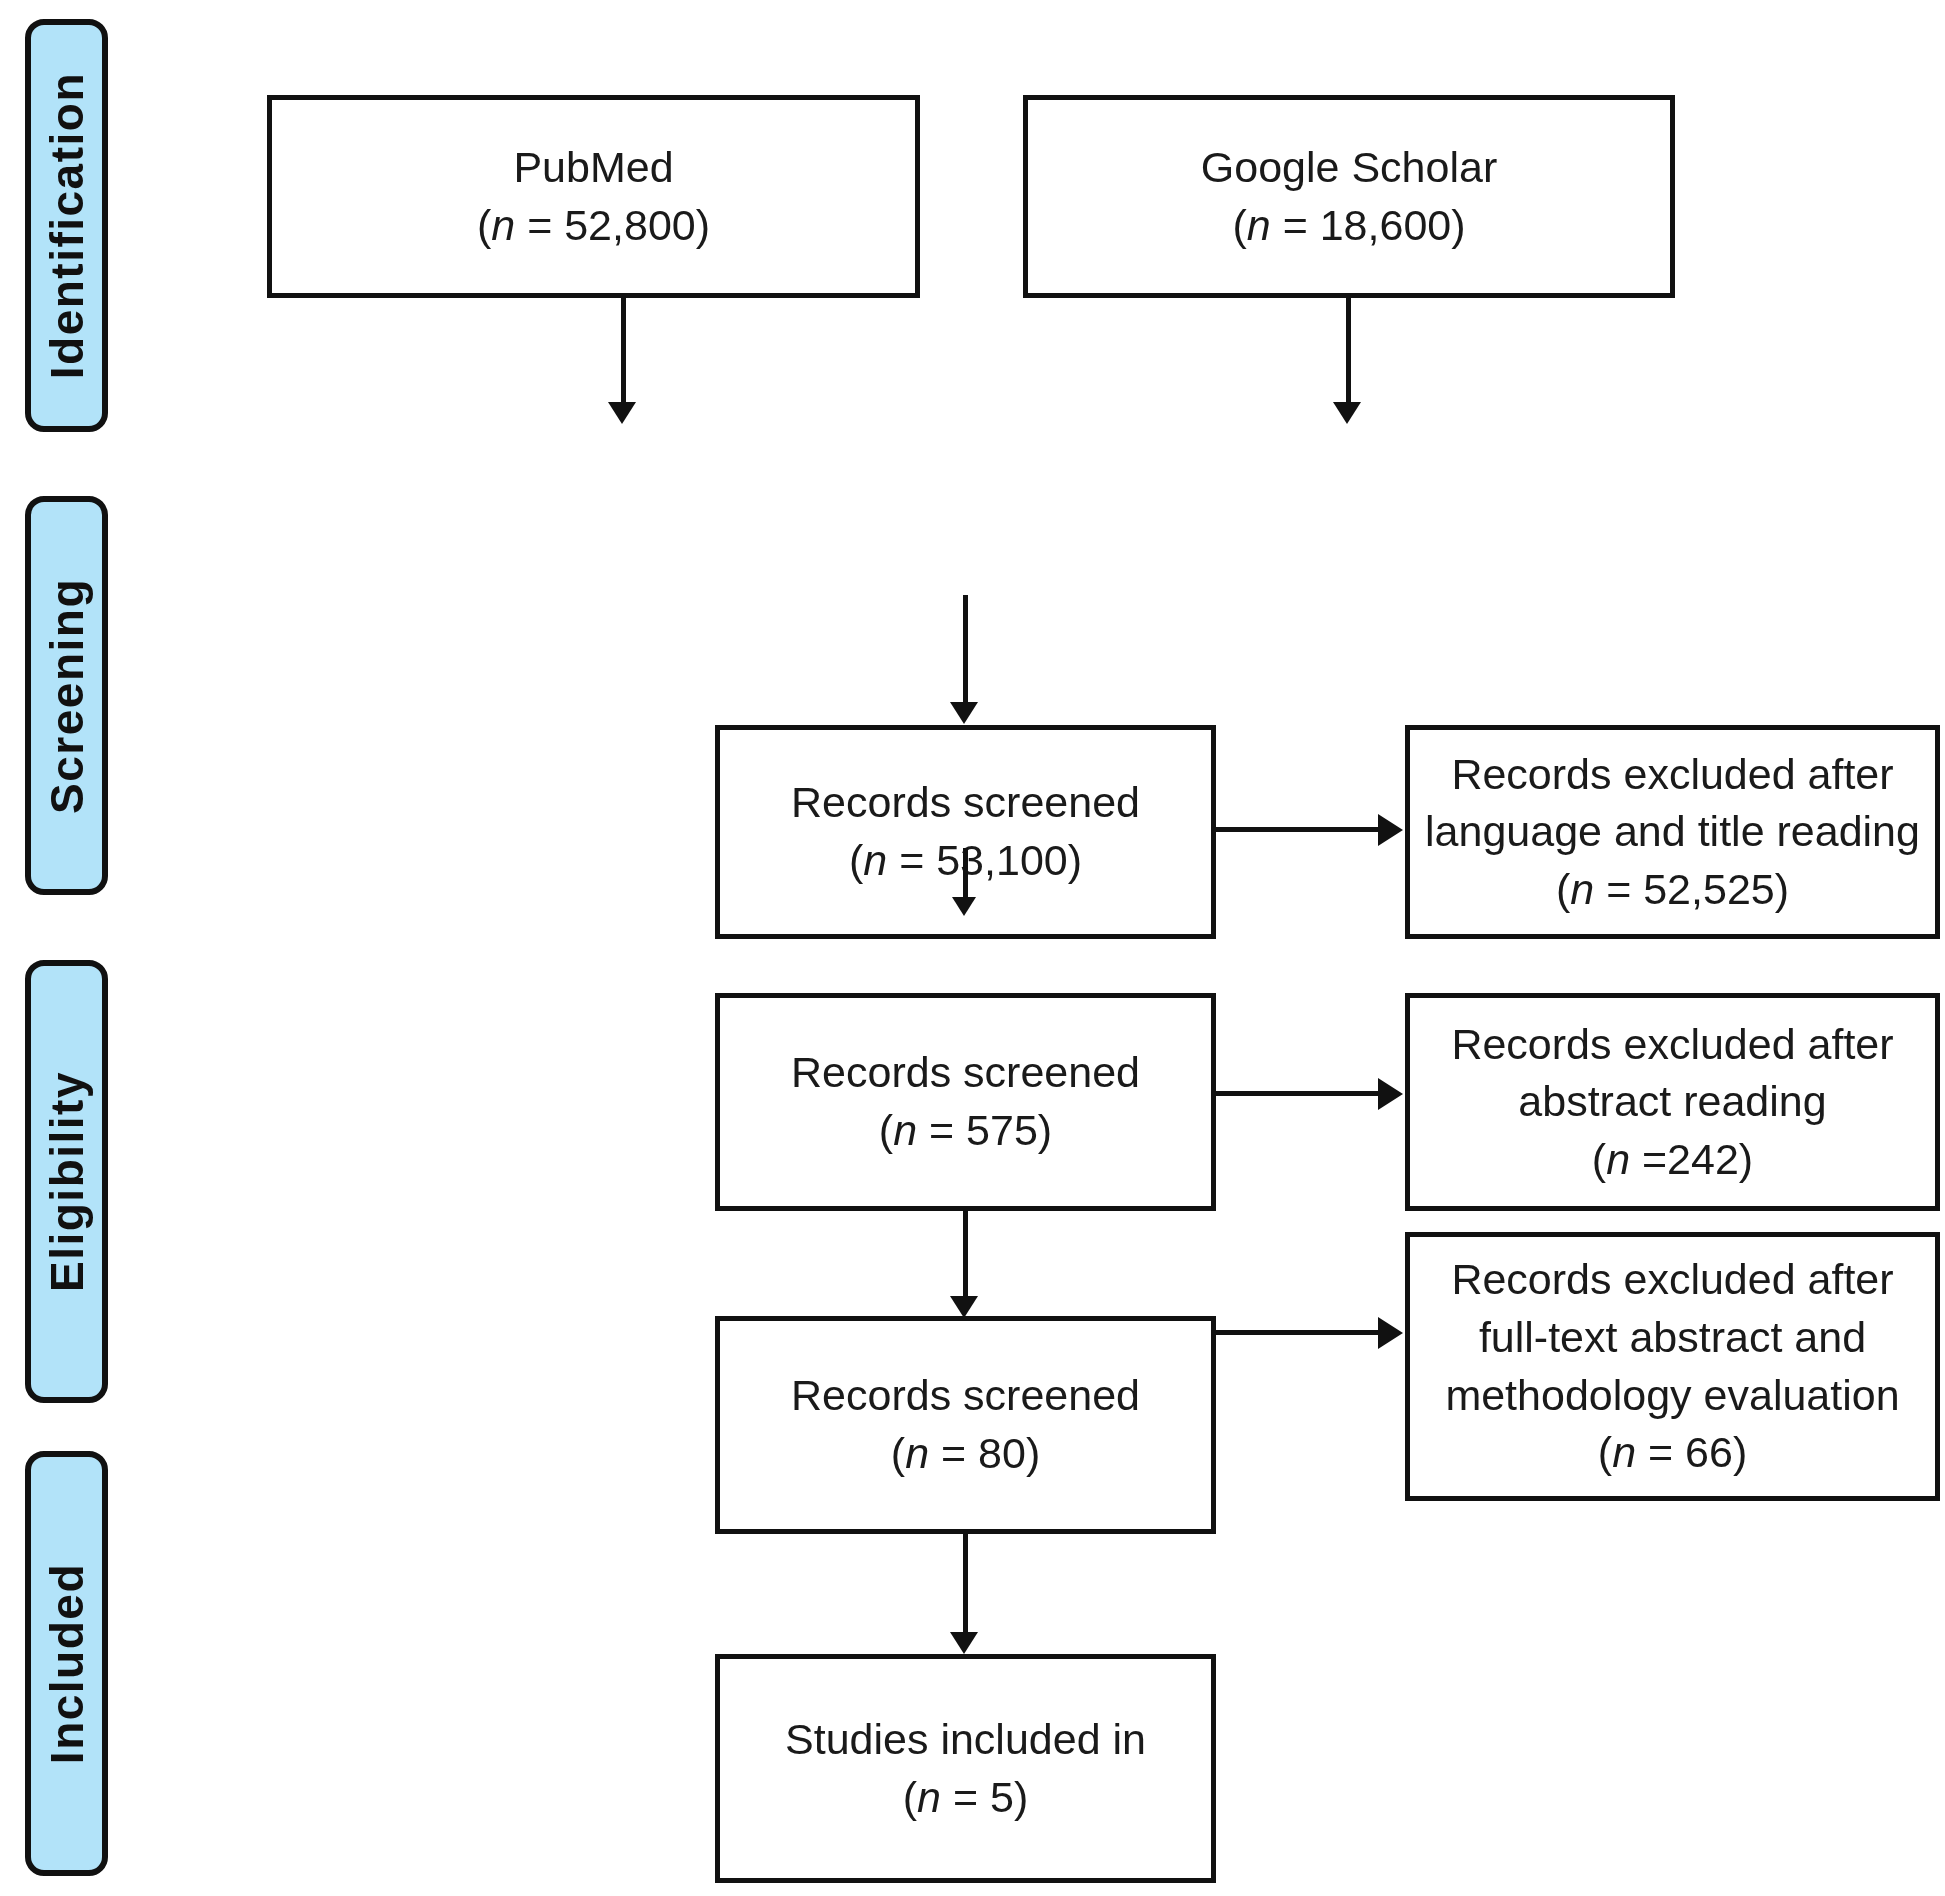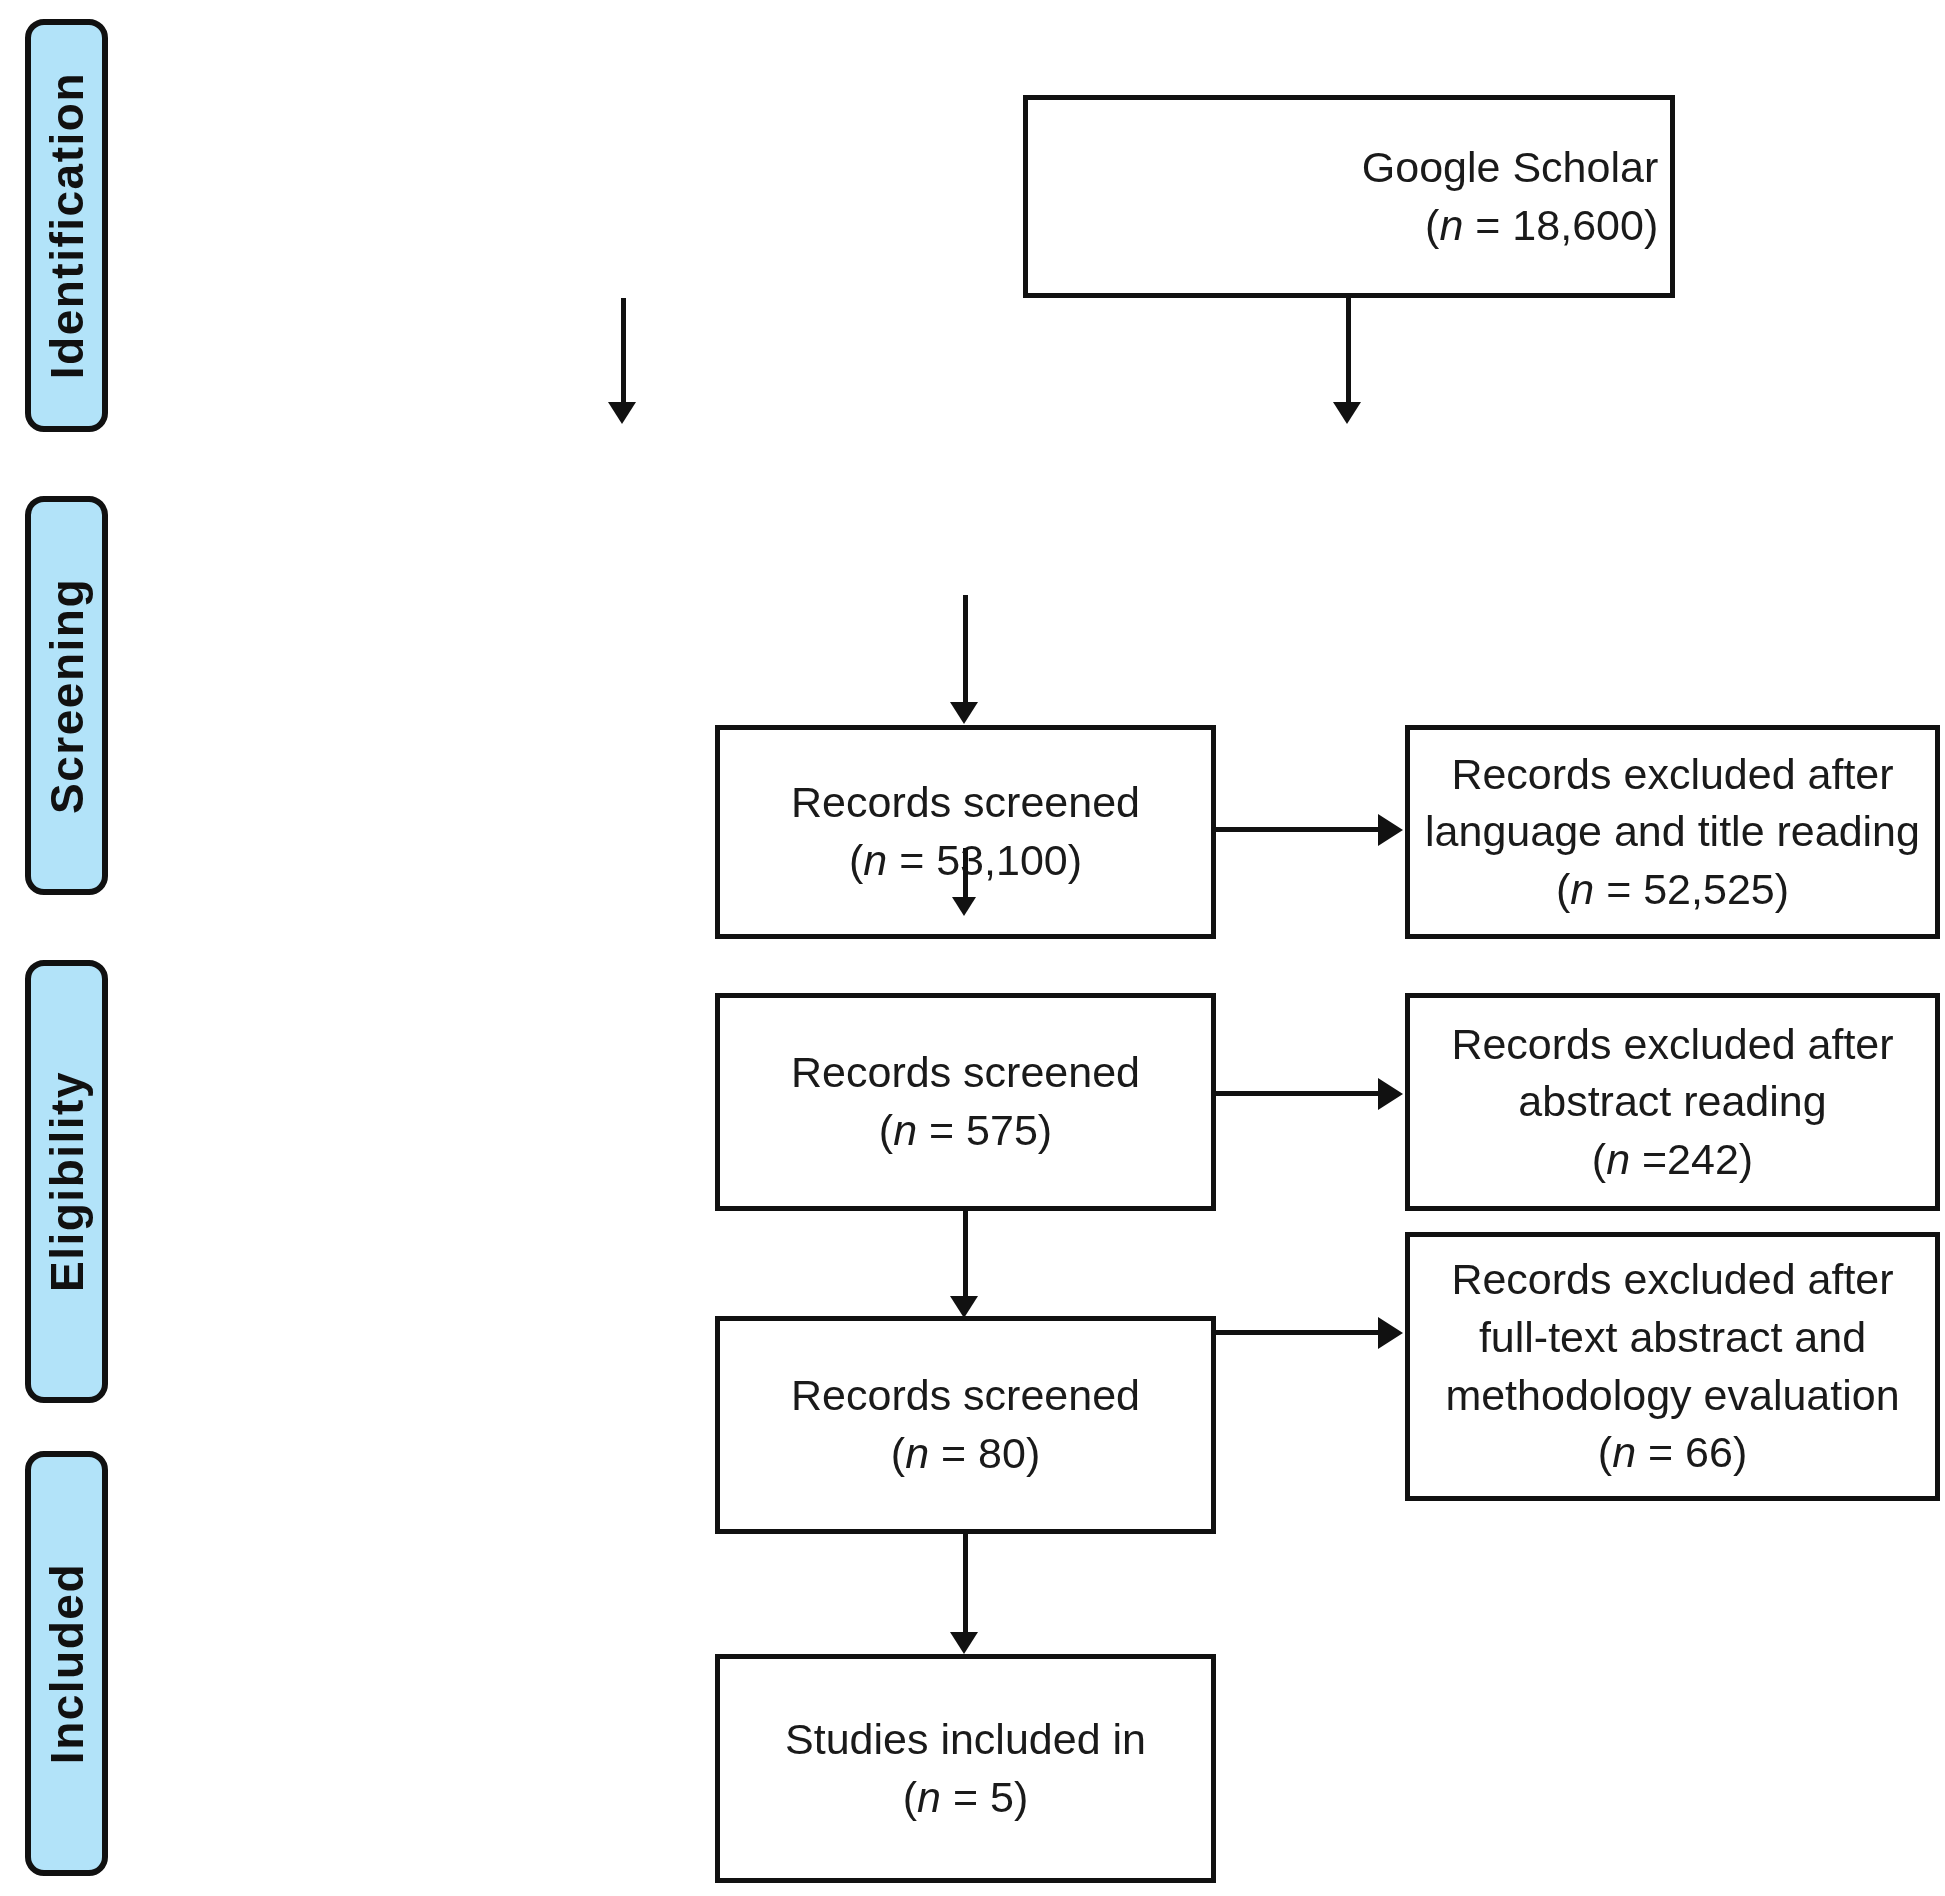--- a/index.html
+++ b/index.html
@@ -120,22 +120,28 @@
   </div>
 
   <div class="stage-pill" style="left:25px; top:960px; width:83px; height:443px;">
     <span class="stage-label">Eligibility</span>
   </div>
 
   <div class="stage-pill" style="left:25px; top:1451px; width:83px; height:425px;">
     <span class="stage-label">Included</span>
   </div>
 
-
-  <div class="flow-box" style="left:1023px; top:95px; width:652px; height:203px;align-items:flex-end;">
+  <div class="flow-box" style="left:267px; top:95px; width:653px; height:203px;">
+    <div class="line">PubMed</div>
+    <div class="n-line">
+      <span>(</span><span class="n-italic">n</span><span> = 52,800)</span>
+    </div>
+  </div>
+
+  <div class="flow-box" style="left:1023px; top:95px; width:652px; height:203px;">
     <div class="line">Google Scholar</div>
     <div class="n-line">
       <span>(</span><span class="n-italic">n</span><span> = 18,600)</span>
     </div>
   </div>
 
   <div class="v-line" style="left:621px; top:298px; height:107px;"></div>
   <div class="arrow-down" style="left:608px; top:402px;"></div>
 
   <div class="v-line" style="left:1346px; top:298px; height:107px;"></div>

